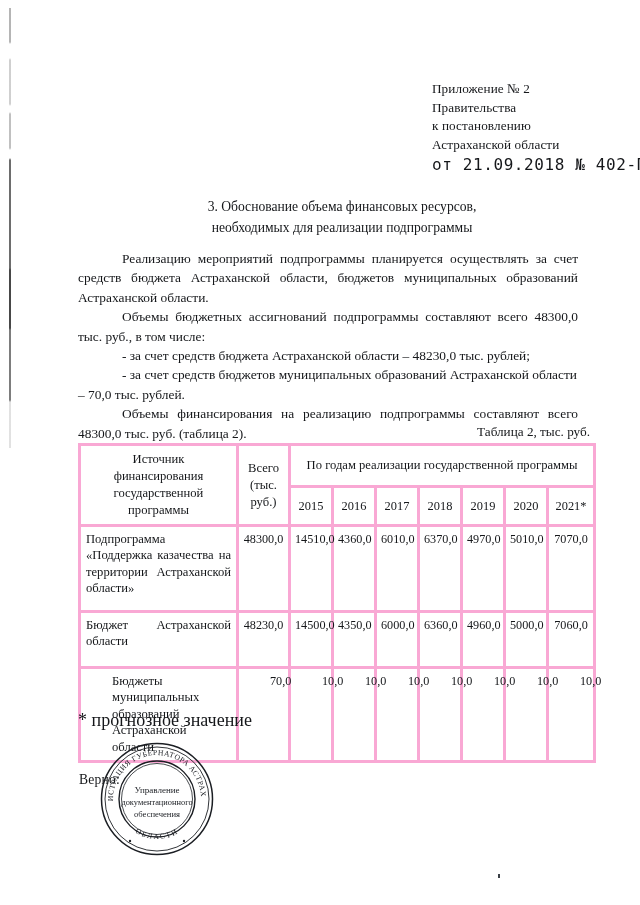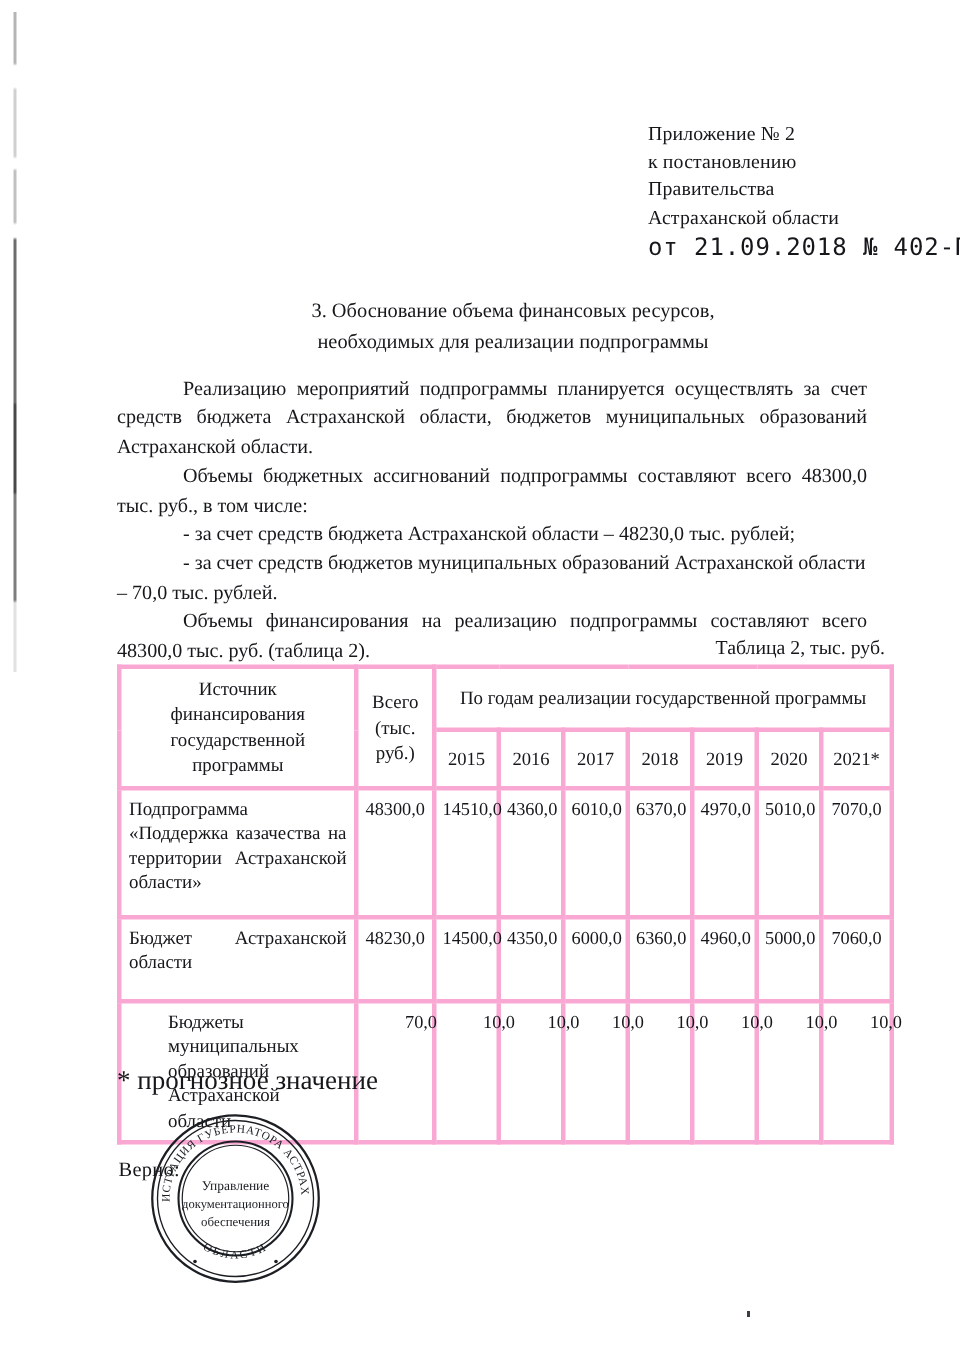--- a/index.html
+++ b/index.html
@@ -186,22 +186,22 @@
   }
 </style>
 </head>
 <body>
 
 <div class="scan-edge"></div>
 <div class="scan-speck"></div>
 
 <div class="doc-header">
   <div class="ln">Приложение № 2</div>
+  <div class="ln">Правительства</div>
   <div class="ln">к постановлению</div>
-  <div class="ln">Правительства</div>
   <div class="ln">Астраханской области</div>
   <div class="ln ln-date">от 21.09.2018 № 402-П</div>
 </div>
 
 <div class="section-title">
   <div>3. Обоснование объема финансовых ресурсов,</div>
   <div>необходимых для реализации подпрограммы</div>
 </div>
 
 <div class="body-block">

